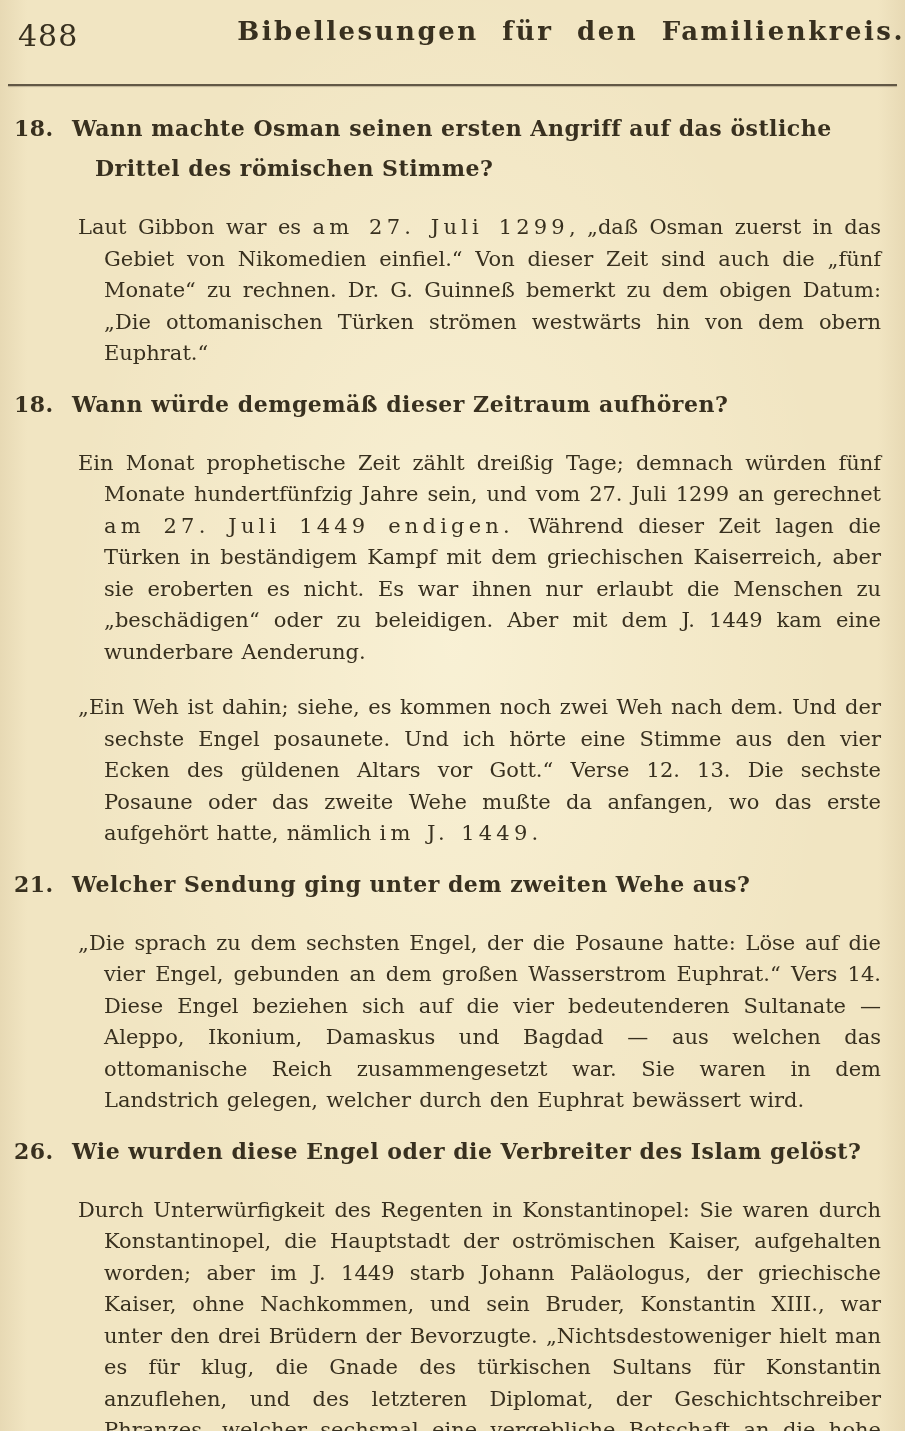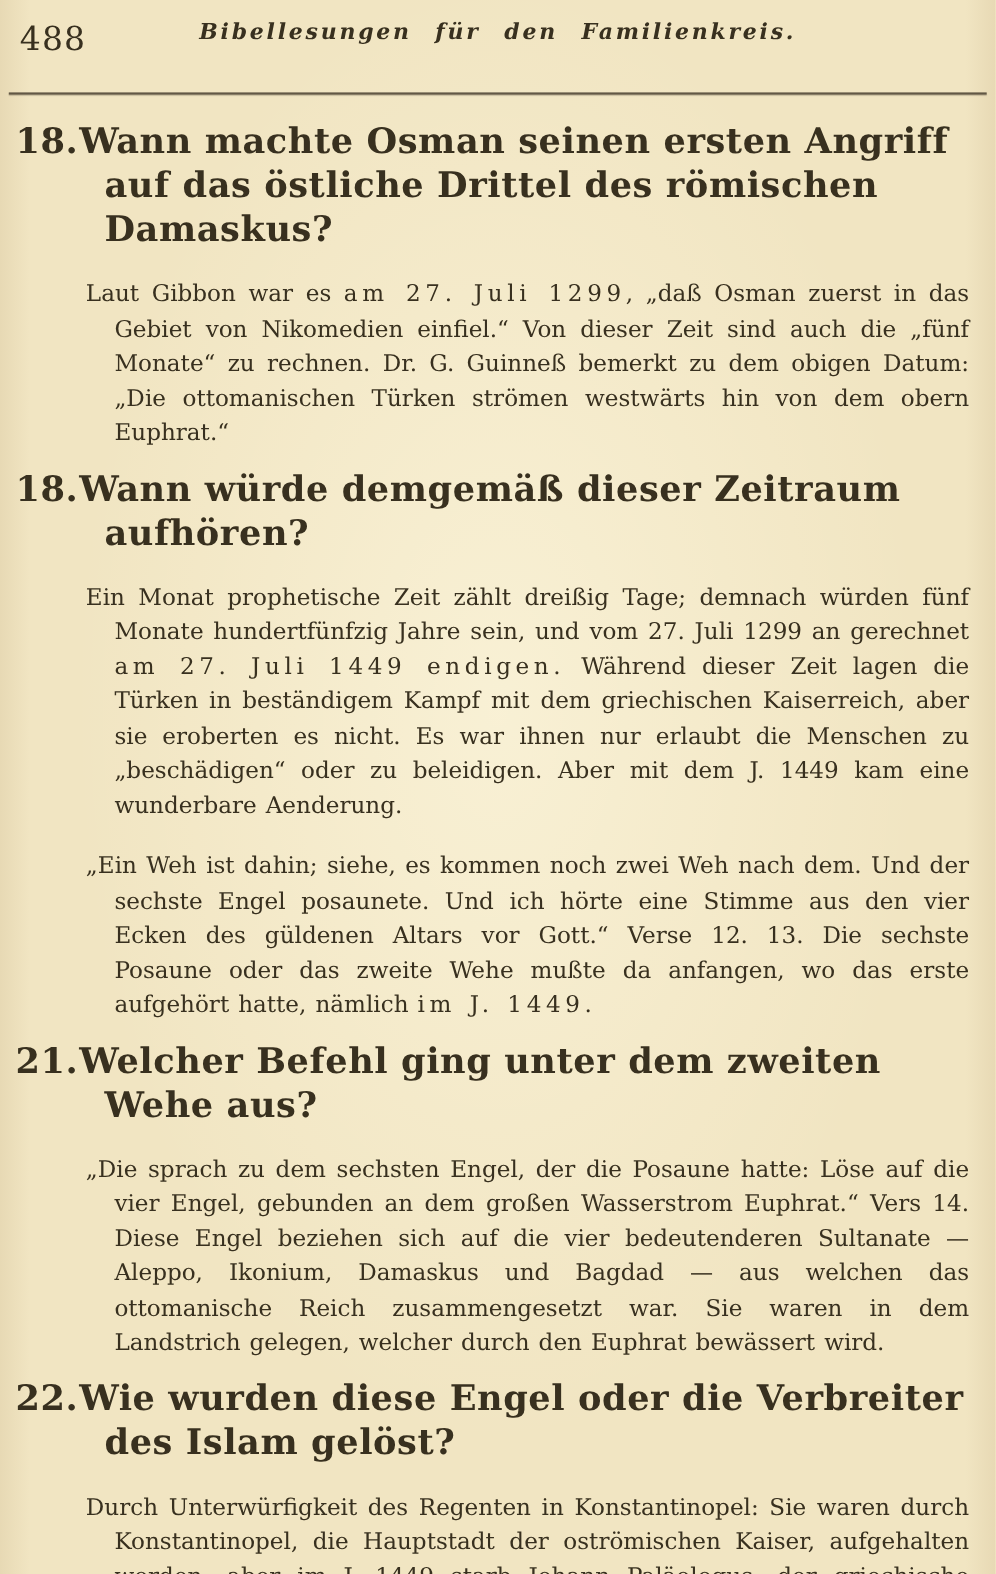--- a/index.html
+++ b/index.html
@@ -29,46 +29,45 @@
     height:44px;
   }
   .pagenum{
     position:absolute;
     left:18px;top:2px;
     font-size:30px;
     letter-spacing:1px;
   }
   .runtitle{
     display:block;
-    text-align:center;
-    font-size:20px;
+    text-align:right;
+    font-size:26px;
     font-weight:700;
     letter-spacing:2.5px;
     word-spacing:12px;
-    font-style:italic;
   }
   .rule{
     height:2px;
     background:var(--rule);
     margin:24px 8px 0 8px;
     opacity:.85;
     box-shadow:0 1px 1px rgba(74,64,48,.35);
   }
   .content{
     padding-top:22px;
   }
   .qa{margin-top:14px;}
   .qa:first-child{margin-top:0;}
   .question{
     position:relative;
     margin-left:14px;
     margin-right:20px;
     padding-left:81px;
     text-indent:-23px;
-    font-size:32px;
+    font-size:22px;
     font-weight:600;
     line-height:40px;
     letter-spacing:.5px;
   }
   .qnum{
     position:absolute;
     left:0;top:0;
     text-indent:0;
     font-weight:600;
   }
@@ -90,21 +89,21 @@
 <div class="page">
   <header class="pagehead">
     <span class="pagenum">488</span>
     <span class="runtitle">Bibellesungen für den Familienkreis.</span>
   </header>
   <div class="rule"></div>
   <main class="content">
   <section class="qa">
     <h2 class="question">
       <span class="qnum">18.</span>
-      <span class="qtext">Wann machte Osman seinen ersten Angriff auf das östliche Drittel des römischen Damaskus?</span>
+      <span class="qtext">Wann machte Osman seinen ersten Angriff auf das östliche Drittel des römischen Stimme?</span>
     </h2>
     <div class="answers">
           <p class="answer"><span>Laut Gibbon war es </span><span class="sp">am 27. Juli 1299</span><span>, „daß Osman zuerst in das Gebiet von Nikomedien einfiel.“ Von dieser Zeit sind auch die „fünf Monate“ zu rechnen. Dr. G. Guinneß bemerkt zu dem obigen Datum: „Die ottomanischen Türken strömen westwärts hin von dem obern Euphrat.“</span></p>
         </div>
   </section>
 
   <section class="qa">
     <h2 class="question">
       <span class="qnum">18.</span>
       <span class="qtext">Wann würde demgemäß dieser Zeitraum aufhören?</span>
@@ -116,30 +115,30 @@
 
   <section class="qa">
     <div class="answers">
           <p class="answer"><span>„Ein Weh ist dahin; siehe, es kommen </span><span class="b">noch zwei</span><span> Weh nach dem. Und der sechste Engel posaunete. Und ich hörte eine Stimme aus den vier Ecken des güldenen Altars vor Gott.“ Verse 12. 13. Die sechste Posaune oder das zweite Wehe mußte da anfangen, wo das erste aufgehört hatte, nämlich </span><span class="sp">im J. 1449.</span></p>
         </div>
   </section>
 
   <section class="qa">
     <h2 class="question">
       <span class="qnum">21.</span>
-      <span class="qtext">Welcher Befehl ging unter dem zweiten Wehe aus?</span>
+      <span class="qtext">Welcher Sendung ging unter dem zweiten Wehe aus?</span>
     </h2>
     <div class="answers">
           <p class="answer"><span>„Die sprach zu dem sechsten Engel, der die Posaune hatte: </span><span class="b">Löse auf die vier Engel,</span><span> gebunden an dem großen Wasserstrom Euphrat.“ Vers 14. Diese Engel beziehen sich auf die vier bedeutenderen Sultanate — Aleppo, Ikonium, Damaskus und Bagdad — aus welchen das ottomanische Reich zusammengesetzt war. Sie waren in dem Landstrich gelegen, welcher durch den Euphrat bewässert wird.</span></p>
         </div>
   </section>
 
   <section class="qa">
     <h2 class="question">
-      <span class="qnum">22.</span>
+      <span class="qnum">26.</span>
       <span class="qtext">Wie wurden diese Engel oder die Verbreiter des Islam gelöst?</span>
     </h2>
     <div class="answers">
           <p class="answer"><span class="b">Durch Unterwürfigkeit des Regenten in Konstantinopel:</span><span> Sie waren durch Konstantinopel, die Hauptstadt der oströmischen Kaiser, aufgehalten worden; aber im J. 1449 starb Johann Paläologus, der griechische Kaiser, ohne Nachkommen, und sein Bruder, Konstantin XIII., war unter den drei Brüdern der Bevorzugte. „Nichtsdestoweniger hielt man es für klug, die Gnade des türkischen Sultans für Konstantin anzuflehen, und des letzteren Diplomat, der Geschichtschreiber Phranzes, welcher sechsmal eine vergebliche Botschaft an die hohe Pforte gehabt hatte, erwirkte bei seiner siebenten Sendung eine günstige Entscheidung. Murad erklärte sich für Konstantin, und erst als dies geschehen war, wurde Konstantin als Kaiser aus dem Peloponnes nach Konstantinopel gerufen (Februar 1449).“ (Schlossers Weltgeschichte, Bd. 3, S. 262.) So sehen wir wie der letzte Rest, welcher sich den Türken im oströmischen Reiche entgegenstellte, ihre Gnade anflehte, durch ihre Gunst zu der Regierung gelangte und damit auch zugab, daß er keine Kraft besaß sie länger aufzuhalten, und sie als völlig gelöst zu betrachten seien.</span></p>
         </div>
   </section>
 </main>
 </div>
 
 </body></html>

